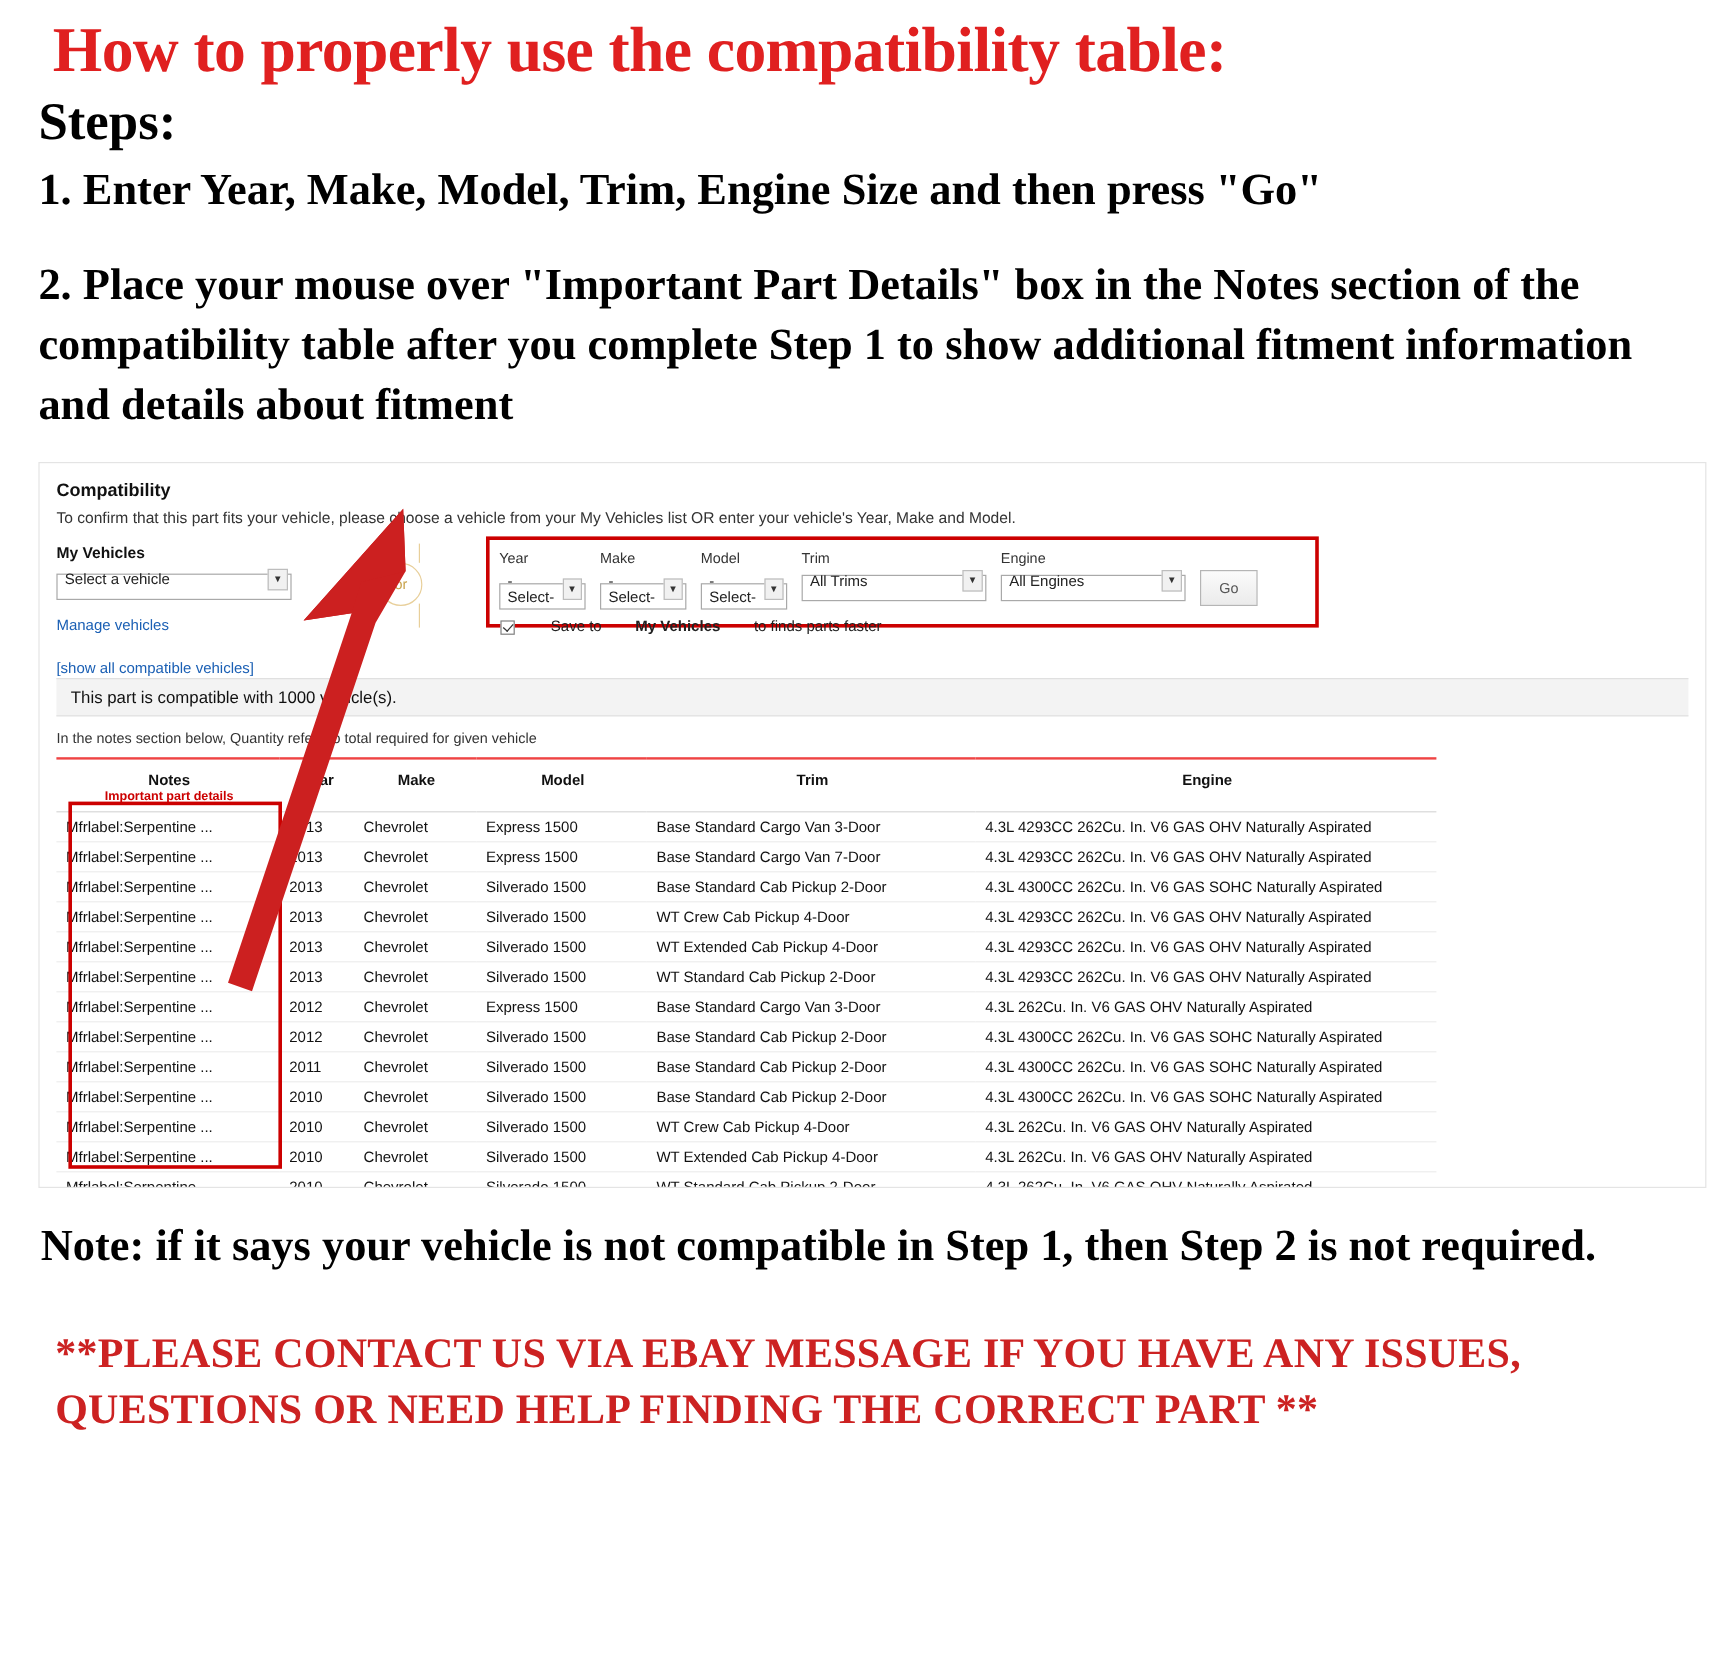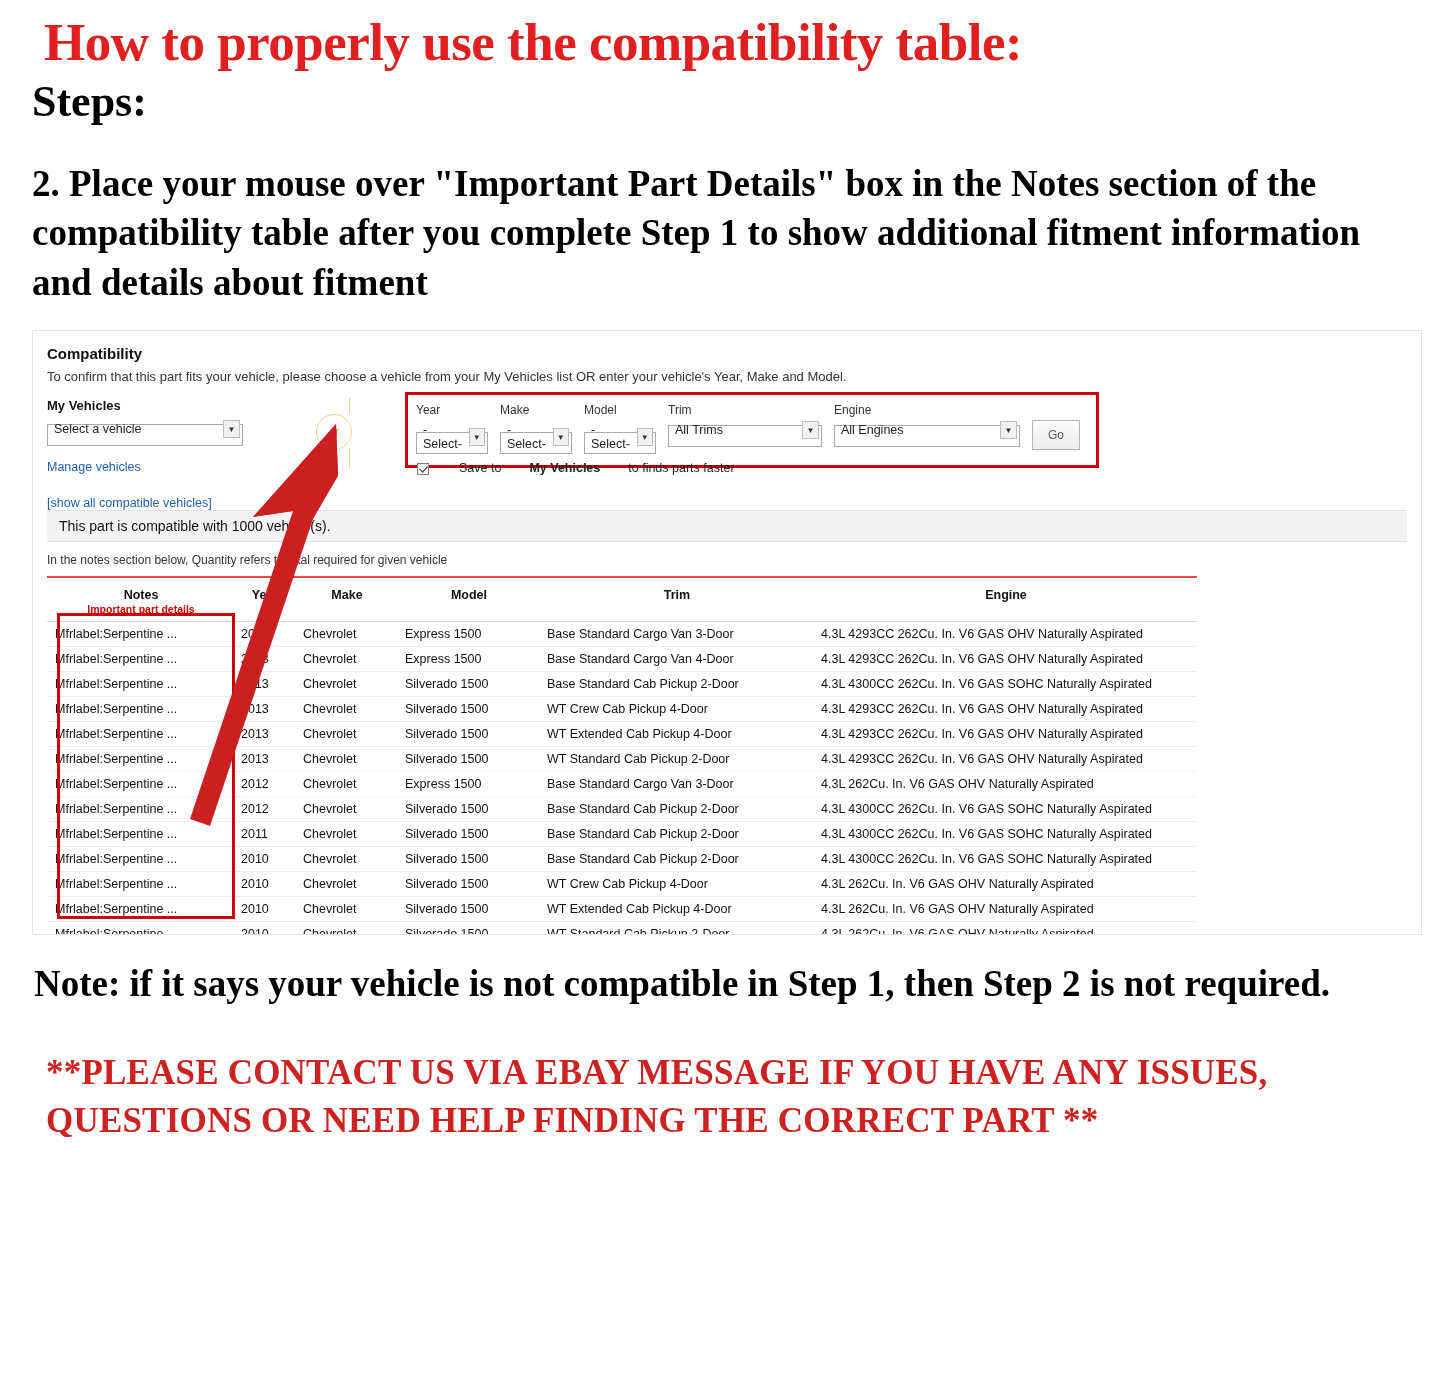--- a/index.html
+++ b/index.html
@@ -176,21 +176,21 @@
   .fld { margin-right: 12px; }
   .fld-label {
     font-size: 12px;
     color: #333;
     margin-bottom: 3px;
   }
   .fld.year .select-box  { width: 72px; }
   .fld.make .select-box  { width: 72px; }
   .fld.model .select-box { width: 72px; }
   .fld.trim .select-box  { width: 154px; }
-  .fld.engine .select-box{ width: 186px; }
+  .fld.engine .select-box{ width: 154px; }
   .go-btn {
     margin-top: 17px;
     width: 48px;
     height: 30px;
     border: 1px solid #b5b5b5;
     background: linear-gradient(#fbfbfb, #ebebeb);
     font-size: 12px;
     color: #555;
     display: flex;
     align-items: center;
@@ -322,20 +322,21 @@
     letter-spacing: 0.2px;
   }
 </style>
 </head>
 <body>
 
 <div class="page">
 
   <div class="headline">How to properly use the compatibility table:</div>
   <div class="steps-label">Steps:</div>
+  <div class="step-line">1. Enter Year, Make, Model, Trim, Engine Size and then press "Go"</div>
   <div class="step-two">2. Place your mouse over "Important Part Details" box in the Notes section of the compatibility table after you complete Step 1 to show additional fitment information and details about fitment</div>
 
   <div class="compat-shot">
 
     <div class="compat-title">Compatibility</div>
     <div class="compat-sub">To confirm that this part fits your vehicle, please choose a vehicle from your My Vehicles list OR enter your vehicle's Year, Make and Model.</div>
 
     <div class="compat-row">
 
       <div class="myveh">
@@ -424,21 +425,21 @@
             <td>Chevrolet</td>
             <td>Express 1500</td>
             <td>Base Standard Cargo Van 3-Door</td>
             <td>4.3L 4293CC 262Cu. In. V6 GAS OHV Naturally Aspirated</td>
           </tr>
         <tr>
             <td>Mfrlabel:Serpentine ...</td>
             <td>2013</td>
             <td>Chevrolet</td>
             <td>Express 1500</td>
-            <td>Base Standard Cargo Van 4-Door</td>
+            <td>Base Standard Cargo Van 7-Door</td>
             <td>4.3L 4293CC 262Cu. In. V6 GAS OHV Naturally Aspirated</td>
           </tr>
         <tr>
             <td>Mfrlabel:Serpentine ...</td>
             <td>2013</td>
             <td>Chevrolet</td>
             <td>Silverado 1500</td>
             <td>Base Standard Cab Pickup 2-Door</td>
             <td>4.3L 4300CC 262Cu. In. V6 GAS SOHC Naturally Aspirated</td>
           </tr>

